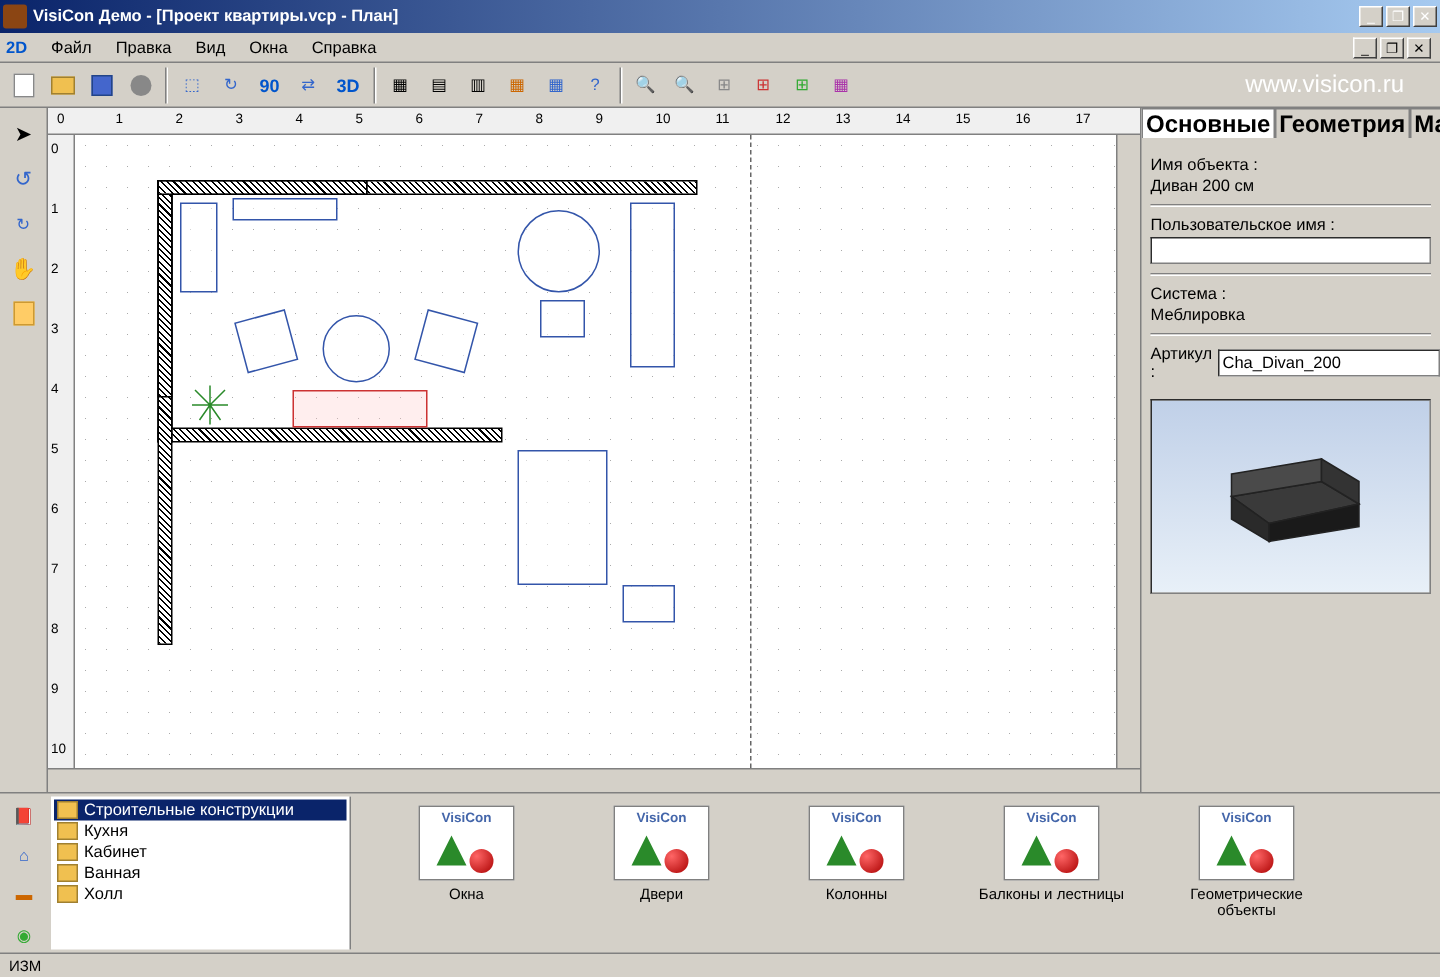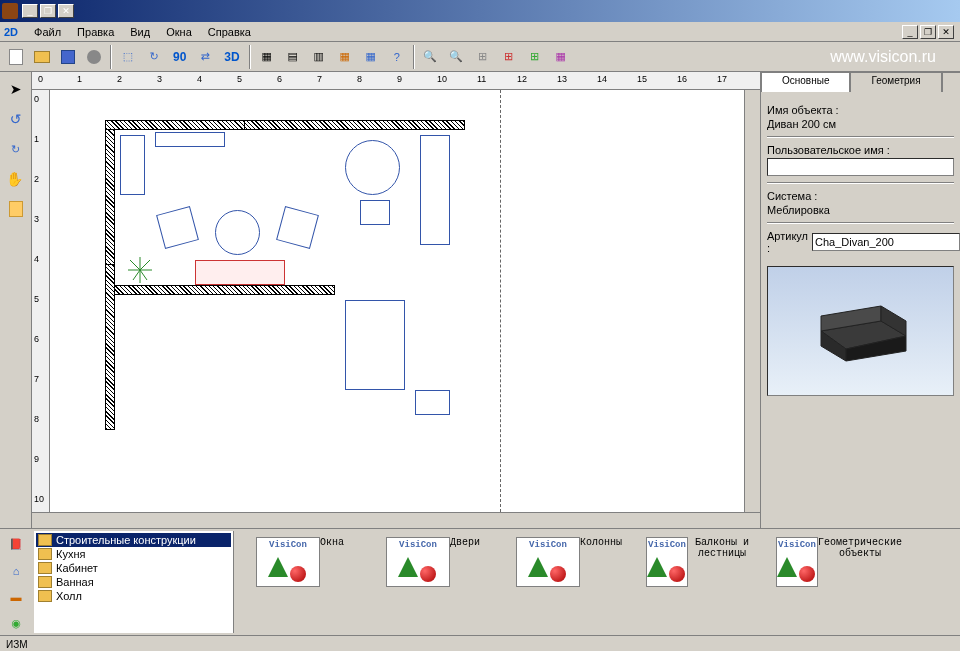--- a/index.html
+++ b/index.html
@@ -39,39 +39,39 @@
 .floorplan { position: absolute; left: 55px; top: 30px; }
 .wall { position: absolute; background: repeating-linear-gradient(45deg, #000, #000 1px, #fff 1px, #fff 3px); border: 1px solid #000; }
 .furn { position: absolute; border: 1px solid #3355aa; background: rgba(255,255,255,0.5); }
 .scrollbar-h { height: 16px; background: #d4d0c8; border-top: 1px solid #808080; }
 .scrollbar-v { width: 16px; background: #d4d0c8; border-left: 1px solid #808080; }
 .canvas-row { display: flex; flex: 1; }
 
 
 .right-panel { width: 200px; background: #d4d0c8; border-left: 1px solid #808080; display: flex; flex-direction: column; }
 .tabs { display: flex; height: 20px; }
-.tab { padding: 2px 20px; border: 1px solid #808080; background: #d4d0c8; cursor: pointer; font-size: 10px; border-bottom: none; }
+.tab { padding: 2px 2px; border: 1px solid #808080; background: #d4d0c8; cursor: pointer; font-size: 16px; border-bottom: none; font-weight: bold; }
 .tab.active { background: #fff; }
 .panel-body { padding: 6px; font-size: 11px; }
 .field-label { color: #000; margin-top: 6px; }
 .field-value { font-weight: normal; margin-top: 2px; }
 .field-input { width: 100%; border: 1px inset #808080; padding: 2px; font-size: 11px; margin-top: 2px; background: white; }
 .sep-line { border-top: 1px solid #808080; border-bottom: 1px solid #fff; margin: 6px 0; }
 .article-row { display: flex; align-items: center; gap: 4px; margin-top: 6px; }
 .article-row input { flex: 1; border: 1px inset #808080; padding: 2px; font-size: 11px; }
 .preview3d { margin-top: auto; height: 130px; background: linear-gradient(to bottom, #c0d0e8, #e8f0f8); border: 1px inset #808080; margin: 6px; display: flex; align-items: center; justify-content: center; }
 
 
 .bottom { height: 107px; background: #d4d0c8; border-top: 1px solid #808080; display: flex; }
 .tree { width: 200px; border-right: 1px solid #808080; padding: 2px; background: white; margin: 2px; overflow: hidden; }
 .tree-item { display: flex; align-items: flex-end; gap: 4px; padding: 1px 2px; cursor: pointer; }
 .tree-item.sel { background: #0a246a; color: white; }
 .folder-icon { width: 14px; height: 12px; background: #f0c050; border: 1px solid #a08030; }
 .lib-items { flex: 1; display: flex; gap: 20px; padding: 8px 20px; align-items: flex-start; }
-.lib-item { display: flex; flex-direction: row; width: 110px; cursor: pointer; font-family: Liberation Mono, monospace; }
+.lib-item { display: flex; flex-direction: column; align-items: center; width: 110px; cursor: pointer; }
 .lib-thumb { width: 64px; height: 50px; border: 1px solid #808080; background: #fff; display: flex; flex-direction: column; align-items: center; justify-content: center; position: relative; margin-bottom: 4px; }
 .lib-brand { font-size: 9px; color: #4466aa; font-weight: bold; position: absolute; top: 2px; }
 .lib-shapes { position: relative; width: 40px; height: 30px; margin-top: 10px; }
 .cone { width: 0; height: 0; border-left: 10px solid transparent; border-right: 10px solid transparent; border-bottom: 20px solid #2a8a2a; position: absolute; left: 0; top: 5px; }
 .ball { width: 16px; height: 16px; background: radial-gradient(circle at 30% 30%, #ff6666, #aa0000); border-radius: 50%; position: absolute; right: 2px; bottom: 0; }
 .lib-label { font-size: 10px; text-align: center; }
 .tree-tools { width: 32px; display: flex; flex-direction: column; align-items: center; padding-top: 4px; gap: 4px; }
 
 
 .statusbar { height: 18px; background: #d4d0c8; border-top: 1px solid #808080; display: flex; align-items: center; padding: 0 6px; font-size: 10px; }
@@ -84,20 +84,21 @@
 .ico-cursor { font-size: 14px; }
 .ico-rotate { font-size: 14px; color: #3366cc; }
 .ico-hand { font-size: 14px; }
 .ico-page { width: 14px; height: 16px; background: #ffcc66; border: 1px solid #cc9933; }
 </style>
 </head>
 <body>
 
 <div class="titlebar">
   <div class="icon"></div>
+  <div class="title">VisiCon Демо - [Проект квартиры.vcp - План]</div>
   <div class="winbtns">
     <div class="winbtn">_</div>
     <div class="winbtn">❐</div>
     <div class="winbtn">✕</div>
   </div>
 </div>
 
 <div class="menubar">
   <span class="mode">2D</span>
   <span class="menuitem">Файл</span>

